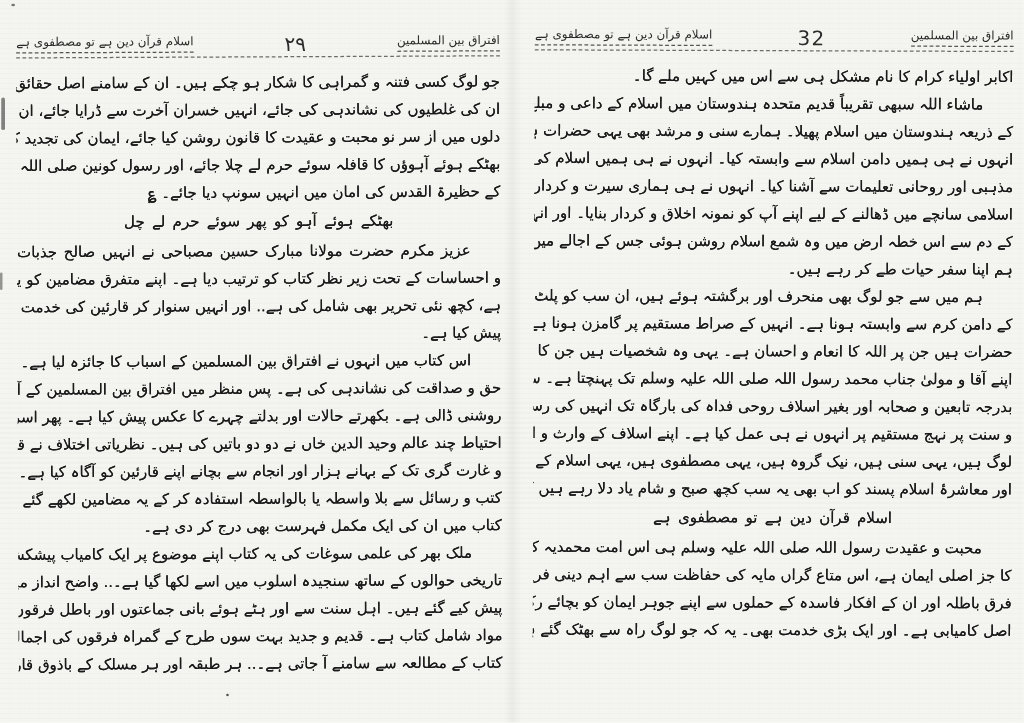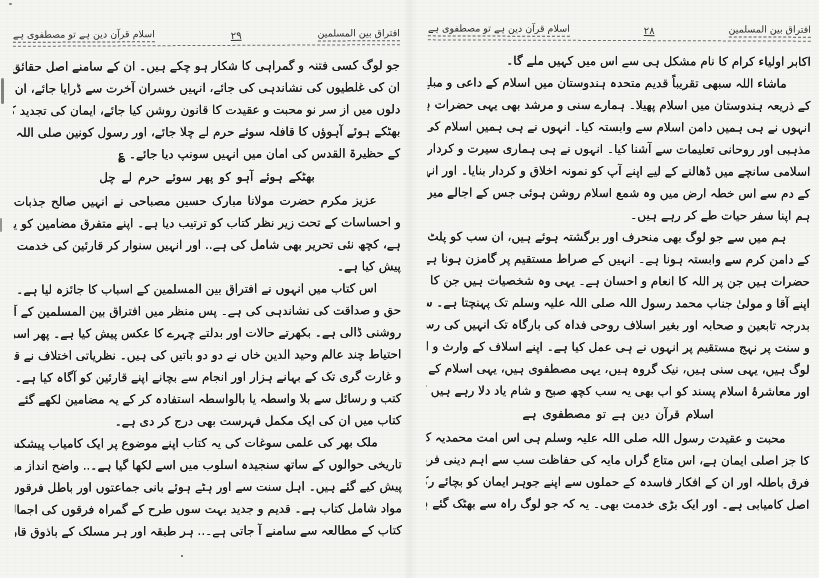--- a/index.html
+++ b/index.html
@@ -14,21 +14,21 @@
   .page-left{padding:27px 8px 0 14px;transform:rotate(-0.25deg);}
   .page-right{padding:22px 8px 0 18px;transform:rotate(0.2deg);}
   .page-inner{direction:rtl;}
   
   .running-head{
     display:flex;justify-content:space-between;align-items:flex-end;
     font-size:9.5px;line-height:13px;color:#2a2a2a;
     border-bottom:1px dashed #6b6b6b;padding-bottom:3px;
   }
   .running-head .title{border-bottom:1px dashed #555;padding-bottom:1px;}
-  .running-head .pageno{font-size:10px;letter-spacing:1px;padding:0 4px;text-decoration:underline;}
+  .running-head .pageno{font-size:16px;letter-spacing:1px;padding:0 4px;}
   
   .page-body{margin-top:9px;}
   .block{margin:0;}
   .line{
     height:22px;line-height:22px;font-size:12px;
     white-space:nowrap;overflow:hidden;
     text-align:justify;text-align-last:justify;
     text-shadow:0 0 .4px #1b1b1b;
   }
   .line.indent{padding-right:24px;}
@@ -104,21 +104,21 @@
             <div class="line">کتاب کے مطالعہ سے سامنے آ جاتی ہے۔.. ہر طبقہ اور ہر مسلک کے باذوق قارئین</div>
           </div>
         </div>
     </div>
   </div>
 
   <div class="page page-right">
     <div class="page-inner">
       <div class="running-head">
         <span class="title">افتراق بین المسلمین</span>
-        <span class="pageno">۲۸</span>
+        <span class="pageno">32</span>
         <span class="title">اسلام قرآن دین ہے تو مصطفوی ہے</span>
       </div>
       <div class="page-body">
           <div class="block paragraph">
             <div class="line end">اکابر اولیاء کرام کا نام مشکل ہی سے اس میں کہیں ملے گا۔</div>
           </div>
           <div class="block paragraph">
             <div class="line indent">ماشاء اللہ سبھی تقریباً قدیم متحدہ ہندوستان میں اسلام کے داعی و مبلغ ہیں۔ انہیں</div>
             <div class="line">کے ذریعہ ہندوستان میں اسلام پھیلا۔ ہمارے سنی و مرشد بھی یہی حضرات ہیں۔</div>
             <div class="line">انہوں نے ہی ہمیں دامن اسلام سے وابستہ کیا۔ انہوں نے ہی ہمیں اسلام کی اعلیٰ</div>

